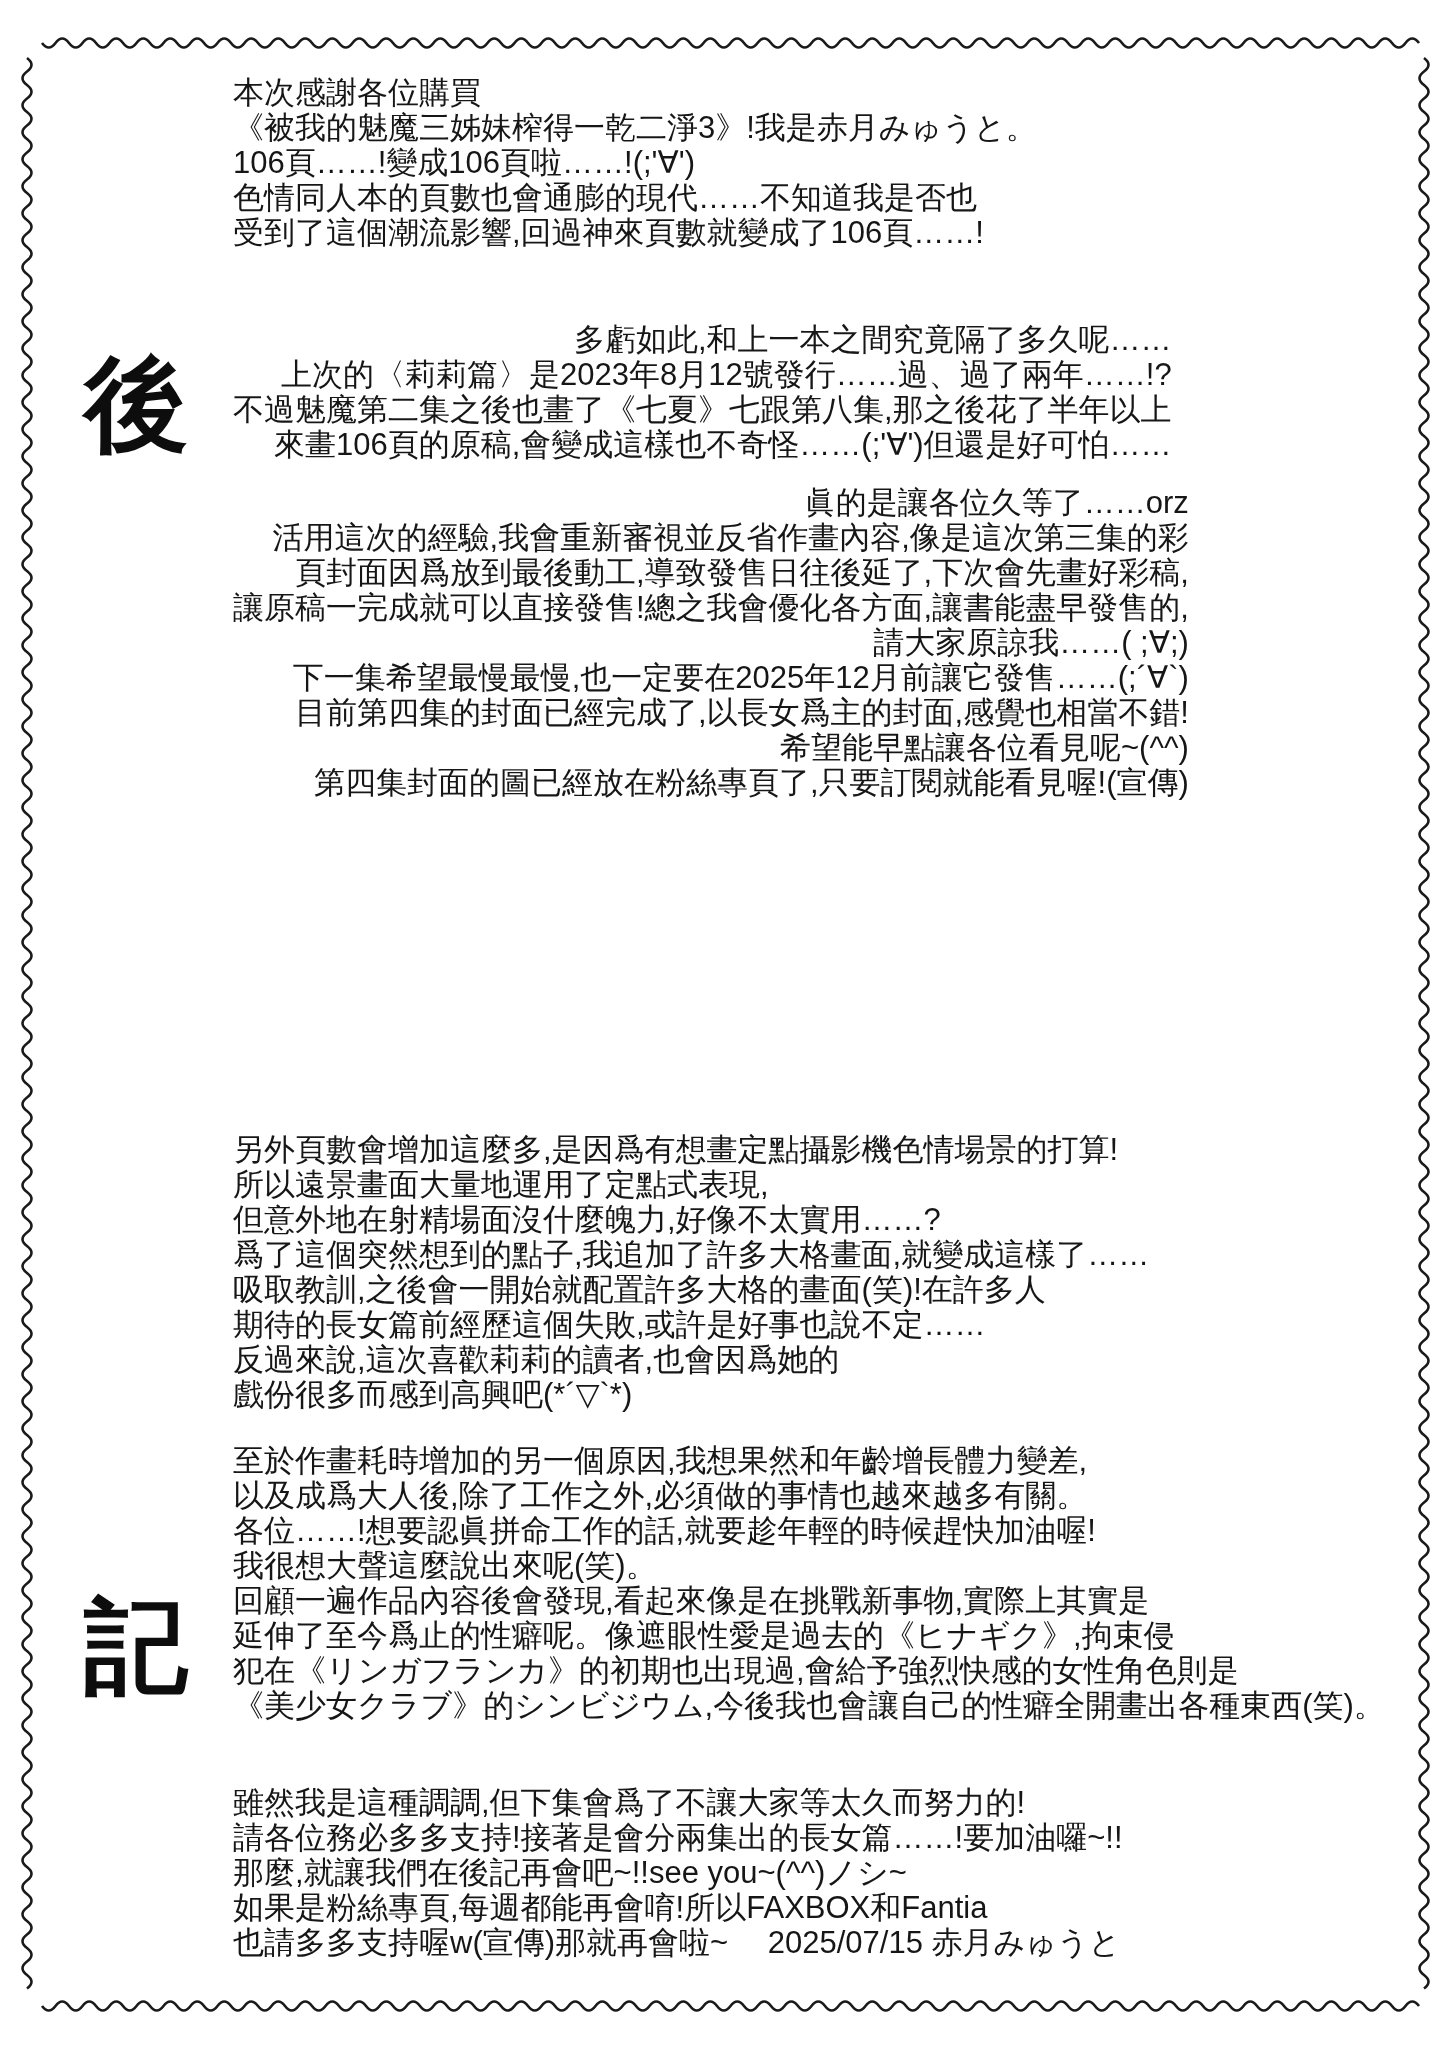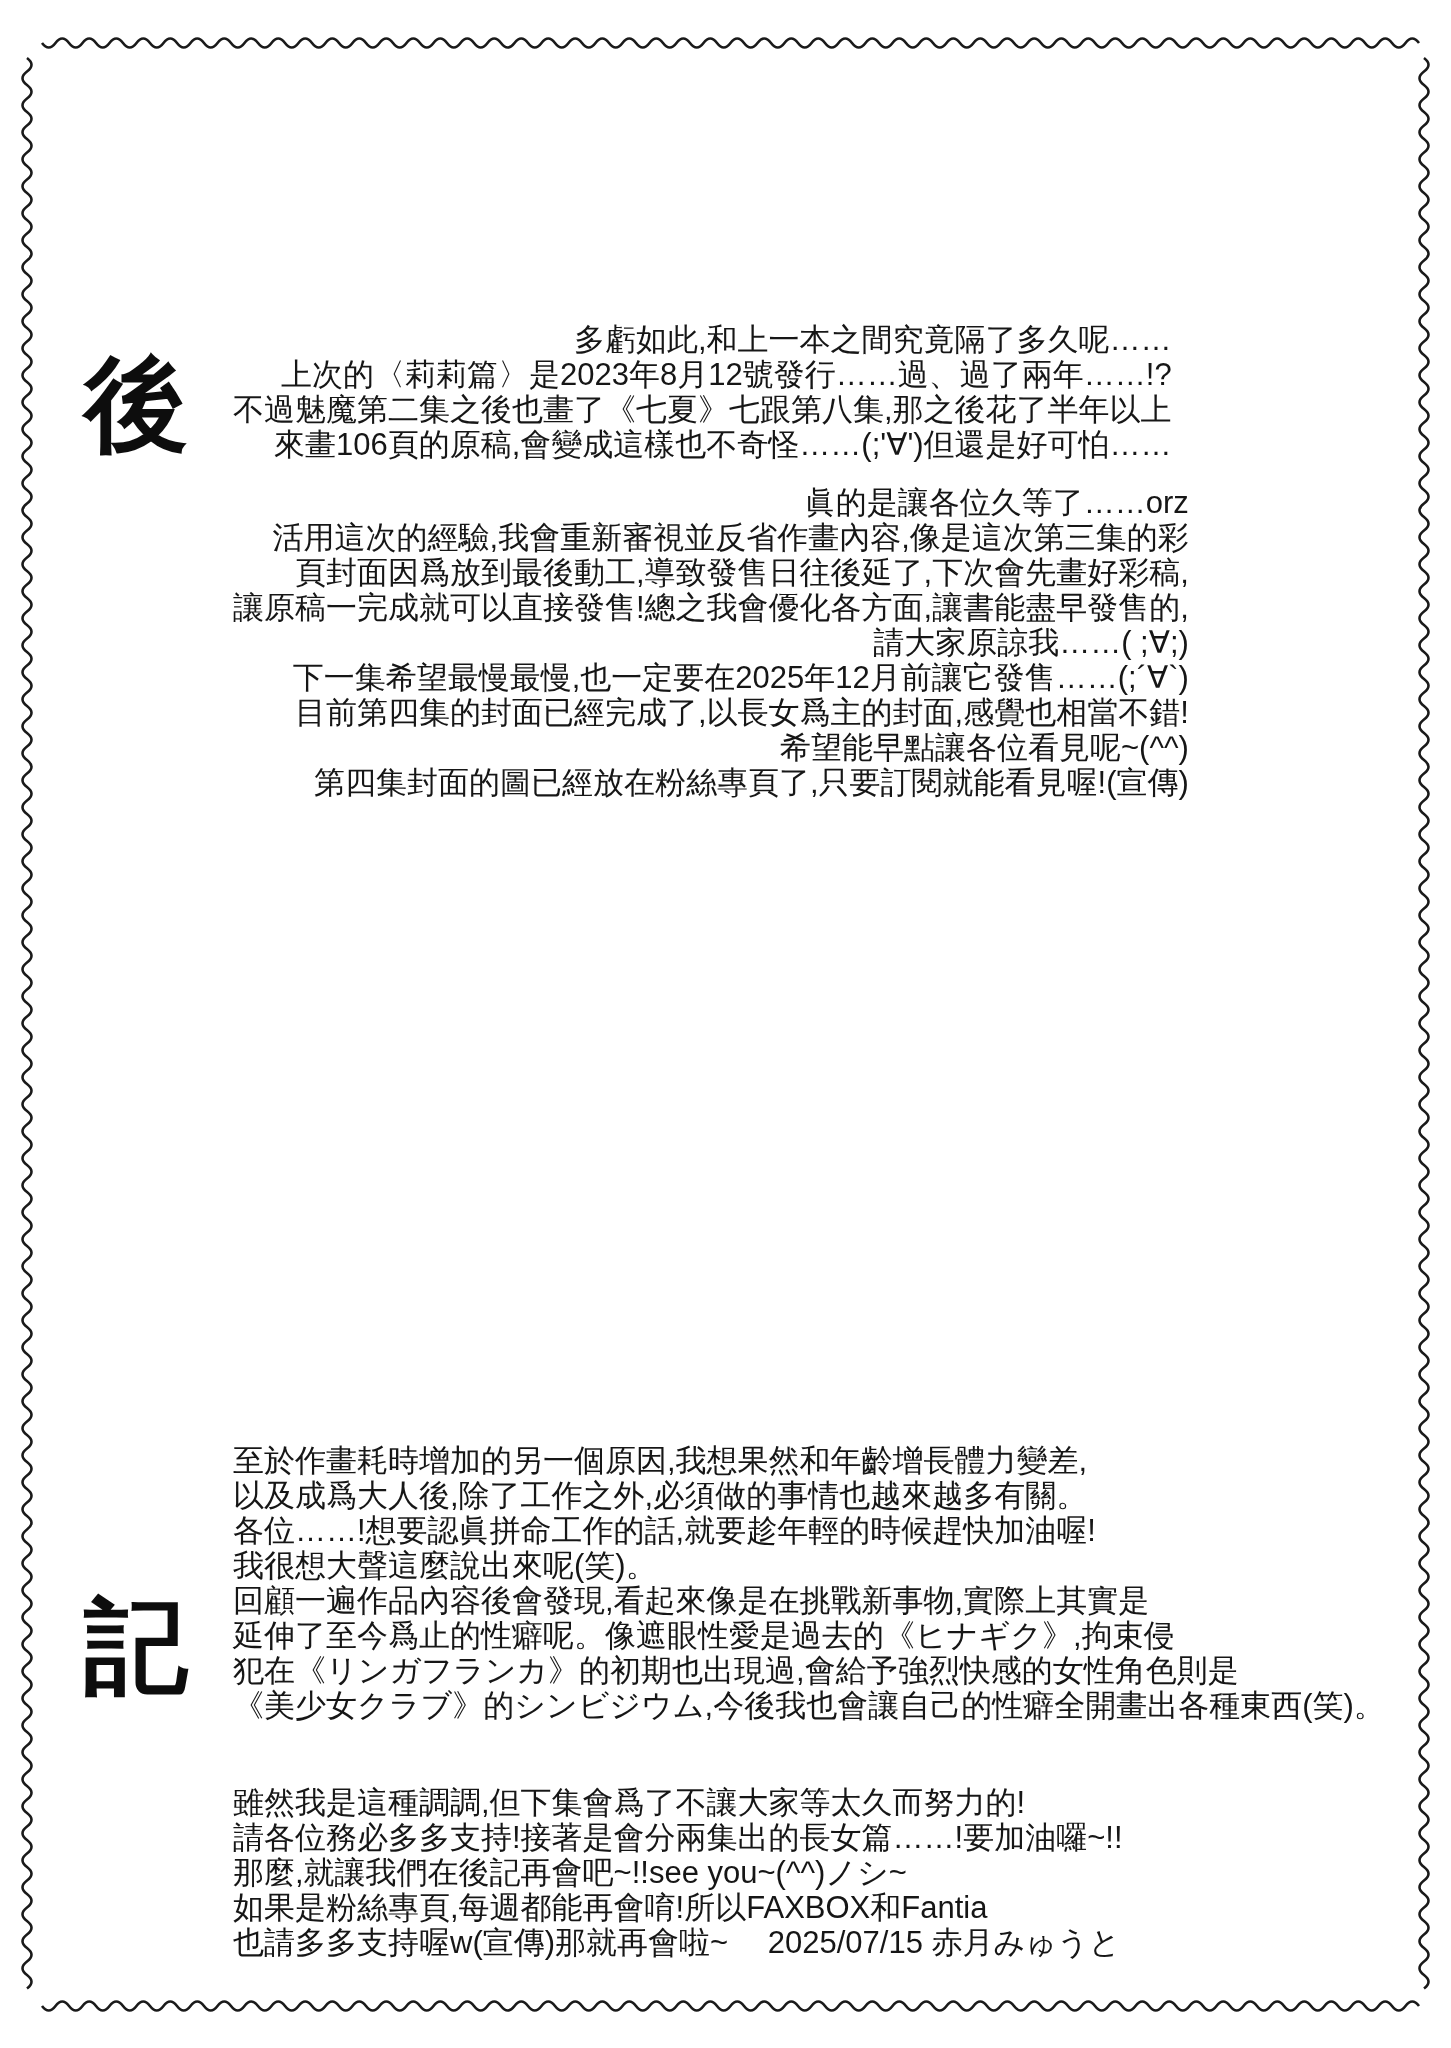--- a/index.html
+++ b/index.html
@@ -46,33 +46,46 @@
   <svg class="wave" style="left:17px;top:58px" width="20" height="1930">
       <path fill="none" stroke="#1a1a1a" stroke-width="2.6" d="M10,0 Q 19,6.75 10,13.5 Q 1,20.25 10,27 Q 19,33.75 10,40.5 Q 1,47.25 10,54 Q 19,60.75 10,67.5 Q 1,74.25 10,81 Q 19,87.75 10,94.5 Q 1,101.25 10,108 Q 19,114.75 10,121.5 Q 1,128.25 10,135 Q 19,141.75 10,148.5 Q 1,155.25 10,162 Q 19,168.75 10,175.5 Q 1,182.25 10,189 Q 19,195.75 10,202.5 Q 1,209.25 10,216 Q 19,222.75 10,229.5 Q 1,236.25 10,243 Q 19,249.75 10,256.5 Q 1,263.25 10,270 Q 19,276.75 10,283.5 Q 1,290.25 10,297 Q 19,303.75 10,310.5 Q 1,317.25 10,324 Q 19,330.75 10,337.5 Q 1,344.25 10,351 Q 19,357.75 10,364.5 Q 1,371.25 10,378 Q 19,384.75 10,391.5 Q 1,398.25 10,405 Q 19,411.75 10,418.5 Q 1,425.25 10,432 Q 19,438.75 10,445.5 Q 1,452.25 10,459 Q 19,465.75 10,472.5 Q 1,479.25 10,486 Q 19,492.75 10,499.5 Q 1,506.25 10,513 Q 19,519.75 10,526.5 Q 1,533.25 10,540 Q 19,546.75 10,553.5 Q 1,560.25 10,567 Q 19,573.75 10,580.5 Q 1,587.25 10,594 Q 19,600.75 10,607.5 Q 1,614.25 10,621 Q 19,627.75 10,634.5 Q 1,641.25 10,648 Q 19,654.75 10,661.5 Q 1,668.25 10,675 Q 19,681.75 10,688.5 Q 1,695.25 10,702 Q 19,708.75 10,715.5 Q 1,722.25 10,729 Q 19,735.75 10,742.5 Q 1,749.25 10,756 Q 19,762.75 10,769.5 Q 1,776.25 10,783 Q 19,789.75 10,796.5 Q 1,803.25 10,810 Q 19,816.75 10,823.5 Q 1,830.25 10,837 Q 19,843.75 10,850.5 Q 1,857.25 10,864 Q 19,870.75 10,877.5 Q 1,884.25 10,891 Q 19,897.75 10,904.5 Q 1,911.25 10,918 Q 19,924.75 10,931.5 Q 1,938.25 10,945 Q 19,951.75 10,958.5 Q 1,965.25 10,972 Q 19,978.75 10,985.5 Q 1,992.25 10,999 Q 19,1005.75 10,1012.5 Q 1,1019.25 10,1026 Q 19,1032.75 10,1039.5 Q 1,1046.25 10,1053 Q 19,1059.75 10,1066.5 Q 1,1073.25 10,1080 Q 19,1086.75 10,1093.5 Q 1,1100.25 10,1107 Q 19,1113.75 10,1120.5 Q 1,1127.25 10,1134 Q 19,1140.75 10,1147.5 Q 1,1154.25 10,1161 Q 19,1167.75 10,1174.5 Q 1,1181.25 10,1188 Q 19,1194.75 10,1201.5 Q 1,1208.25 10,1215 Q 19,1221.75 10,1228.5 Q 1,1235.25 10,1242 Q 19,1248.75 10,1255.5 Q 1,1262.25 10,1269 Q 19,1275.75 10,1282.5 Q 1,1289.25 10,1296 Q 19,1302.75 10,1309.5 Q 1,1316.25 10,1323 Q 19,1329.75 10,1336.5 Q 1,1343.25 10,1350 Q 19,1356.75 10,1363.5 Q 1,1370.25 10,1377 Q 19,1383.75 10,1390.5 Q 1,1397.25 10,1404 Q 19,1410.75 10,1417.5 Q 1,1424.25 10,1431 Q 19,1437.75 10,1444.5 Q 1,1451.25 10,1458 Q 19,1464.75 10,1471.5 Q 1,1478.25 10,1485 Q 19,1491.75 10,1498.5 Q 1,1505.25 10,1512 Q 19,1518.75 10,1525.5 Q 1,1532.25 10,1539 Q 19,1545.75 10,1552.5 Q 1,1559.25 10,1566 Q 19,1572.75 10,1579.5 Q 1,1586.25 10,1593 Q 19,1599.75 10,1606.5 Q 1,1613.25 10,1620 Q 19,1626.75 10,1633.5 Q 1,1640.25 10,1647 Q 19,1653.75 10,1660.5 Q 1,1667.25 10,1674 Q 19,1680.75 10,1687.5 Q 1,1694.25 10,1701 Q 19,1707.75 10,1714.5 Q 1,1721.25 10,1728 Q 19,1734.75 10,1741.5 Q 1,1748.25 10,1755 Q 19,1761.75 10,1768.5 Q 1,1775.25 10,1782 Q 19,1788.75 10,1795.5 Q 1,1802.25 10,1809 Q 19,1815.75 10,1822.5 Q 1,1829.25 10,1836 Q 19,1842.75 10,1849.5 Q 1,1856.25 10,1863 Q 19,1869.75 10,1876.5 Q 1,1883.25 10,1890 Q 19,1896.75 10,1903.5 Q 1,1910.25 10,1917 Q 19,1923.75 10,1930.5"></path>
     </svg>
   <svg class="wave" style="left:1414px;top:58px" width="20" height="1930">
       <path fill="none" stroke="#1a1a1a" stroke-width="2.6" d="M10,0 Q 19,6.75 10,13.5 Q 1,20.25 10,27 Q 19,33.75 10,40.5 Q 1,47.25 10,54 Q 19,60.75 10,67.5 Q 1,74.25 10,81 Q 19,87.75 10,94.5 Q 1,101.25 10,108 Q 19,114.75 10,121.5 Q 1,128.25 10,135 Q 19,141.75 10,148.5 Q 1,155.25 10,162 Q 19,168.75 10,175.5 Q 1,182.25 10,189 Q 19,195.75 10,202.5 Q 1,209.25 10,216 Q 19,222.75 10,229.5 Q 1,236.25 10,243 Q 19,249.75 10,256.5 Q 1,263.25 10,270 Q 19,276.75 10,283.5 Q 1,290.25 10,297 Q 19,303.75 10,310.5 Q 1,317.25 10,324 Q 19,330.75 10,337.5 Q 1,344.25 10,351 Q 19,357.75 10,364.5 Q 1,371.25 10,378 Q 19,384.75 10,391.5 Q 1,398.25 10,405 Q 19,411.75 10,418.5 Q 1,425.25 10,432 Q 19,438.75 10,445.5 Q 1,452.25 10,459 Q 19,465.75 10,472.5 Q 1,479.25 10,486 Q 19,492.75 10,499.5 Q 1,506.25 10,513 Q 19,519.75 10,526.5 Q 1,533.25 10,540 Q 19,546.75 10,553.5 Q 1,560.25 10,567 Q 19,573.75 10,580.5 Q 1,587.25 10,594 Q 19,600.75 10,607.5 Q 1,614.25 10,621 Q 19,627.75 10,634.5 Q 1,641.25 10,648 Q 19,654.75 10,661.5 Q 1,668.25 10,675 Q 19,681.75 10,688.5 Q 1,695.25 10,702 Q 19,708.75 10,715.5 Q 1,722.25 10,729 Q 19,735.75 10,742.5 Q 1,749.25 10,756 Q 19,762.75 10,769.5 Q 1,776.25 10,783 Q 19,789.75 10,796.5 Q 1,803.25 10,810 Q 19,816.75 10,823.5 Q 1,830.25 10,837 Q 19,843.75 10,850.5 Q 1,857.25 10,864 Q 19,870.75 10,877.5 Q 1,884.25 10,891 Q 19,897.75 10,904.5 Q 1,911.25 10,918 Q 19,924.75 10,931.5 Q 1,938.25 10,945 Q 19,951.75 10,958.5 Q 1,965.25 10,972 Q 19,978.75 10,985.5 Q 1,992.25 10,999 Q 19,1005.75 10,1012.5 Q 1,1019.25 10,1026 Q 19,1032.75 10,1039.5 Q 1,1046.25 10,1053 Q 19,1059.75 10,1066.5 Q 1,1073.25 10,1080 Q 19,1086.75 10,1093.5 Q 1,1100.25 10,1107 Q 19,1113.75 10,1120.5 Q 1,1127.25 10,1134 Q 19,1140.75 10,1147.5 Q 1,1154.25 10,1161 Q 19,1167.75 10,1174.5 Q 1,1181.25 10,1188 Q 19,1194.75 10,1201.5 Q 1,1208.25 10,1215 Q 19,1221.75 10,1228.5 Q 1,1235.25 10,1242 Q 19,1248.75 10,1255.5 Q 1,1262.25 10,1269 Q 19,1275.75 10,1282.5 Q 1,1289.25 10,1296 Q 19,1302.75 10,1309.5 Q 1,1316.25 10,1323 Q 19,1329.75 10,1336.5 Q 1,1343.25 10,1350 Q 19,1356.75 10,1363.5 Q 1,1370.25 10,1377 Q 19,1383.75 10,1390.5 Q 1,1397.25 10,1404 Q 19,1410.75 10,1417.5 Q 1,1424.25 10,1431 Q 19,1437.75 10,1444.5 Q 1,1451.25 10,1458 Q 19,1464.75 10,1471.5 Q 1,1478.25 10,1485 Q 19,1491.75 10,1498.5 Q 1,1505.25 10,1512 Q 19,1518.75 10,1525.5 Q 1,1532.25 10,1539 Q 19,1545.75 10,1552.5 Q 1,1559.25 10,1566 Q 19,1572.75 10,1579.5 Q 1,1586.25 10,1593 Q 19,1599.75 10,1606.5 Q 1,1613.25 10,1620 Q 19,1626.75 10,1633.5 Q 1,1640.25 10,1647 Q 19,1653.75 10,1660.5 Q 1,1667.25 10,1674 Q 19,1680.75 10,1687.5 Q 1,1694.25 10,1701 Q 19,1707.75 10,1714.5 Q 1,1721.25 10,1728 Q 19,1734.75 10,1741.5 Q 1,1748.25 10,1755 Q 19,1761.75 10,1768.5 Q 1,1775.25 10,1782 Q 19,1788.75 10,1795.5 Q 1,1802.25 10,1809 Q 19,1815.75 10,1822.5 Q 1,1829.25 10,1836 Q 19,1842.75 10,1849.5 Q 1,1856.25 10,1863 Q 19,1869.75 10,1876.5 Q 1,1883.25 10,1890 Q 19,1896.75 10,1903.5 Q 1,1910.25 10,1917 Q 19,1923.75 10,1930.5"></path>
     </svg>
 
   <div class="big-char top">後</div>
   <div class="big-char bottom">記</div>
 
+  <p class="block b1">本次感謝各位購買
+《被我的魅魔三姊妹榨得一乾二淨3》!我是赤月みゅうと。
+106頁……!變成106頁啦……!(;'∀')
+色情同人本的頁數也會通膨的現代……不知道我是否也
+受到了這個潮流影響,回過神來頁數就變成了106頁……!</p>
   <p class="block b2">多虧如此,和上一本之間究竟隔了多久呢……
 上次的〈莉莉篇〉是2023年8月12號發行……過、過了兩年……!?
 不過魅魔第二集之後也畫了《七夏》七跟第八集,那之後花了半年以上
 來畫106頁的原稿,會變成這樣也不奇怪……(;'∀')但還是好可怕……</p>
   <p class="block b3">眞的是讓各位久等了……orz
 活用這次的經驗,我會重新審視並反省作畫內容,像是這次第三集的彩
 頁封面因爲放到最後動工,導致發售日往後延了,下次會先畫好彩稿,
 讓原稿一完成就可以直接發售!總之我會優化各方面,讓書能盡早發售的,
 請大家原諒我……( ;∀;)
 下一集希望最慢最慢,也一定要在2025年12月前讓它發售……(;´∀`)
 目前第四集的封面已經完成了,以長女爲主的封面,感覺也相當不錯!
 希望能早點讓各位看見呢~(^^)
 第四集封面的圖已經放在粉絲專頁了,只要訂閱就能看見喔!(宣傳)</p>
+  <p class="block b5">另外頁數會增加這麼多,是因爲有想畫定點攝影機色情場景的打算!
+所以遠景畫面大量地運用了定點式表現,
+但意外地在射精場面沒什麼魄力,好像不太實用……?
+爲了這個突然想到的點子,我追加了許多大格畫面,就變成這樣了……
+吸取教訓,之後會一開始就配置許多大格的畫面(笑)!在許多人
+期待的長女篇前經歷這個失敗,或許是好事也說不定……
+反過來說,這次喜歡莉莉的讀者,也會因爲她的
+戲份很多而感到高興吧(*´▽`*)</p>
   <p class="block b6">至於作畫耗時增加的另一個原因,我想果然和年齡增長體力變差,
 以及成爲大人後,除了工作之外,必須做的事情也越來越多有關。
 各位……!想要認眞拼命工作的話,就要趁年輕的時候趕快加油喔!
 我很想大聲這麼說出來呢(笑)。
 回顧一遍作品內容後會發現,看起來像是在挑戰新事物,實際上其實是
 延伸了至今爲止的性癖呢。像遮眼性愛是過去的《ヒナギク》,拘束侵
 犯在《リンガフランカ》的初期也出現過,會給予強烈快感的女性角色則是
 《美少女クラブ》的シンビジウム,今後我也會讓自己的性癖全開畫出各種東西(笑)。</p>
   <p class="block b7">雖然我是這種調調,但下集會爲了不讓大家等太久而努力的!
 請各位務必多多支持!接著是會分兩集出的長女篇……!要加油囉~!!

